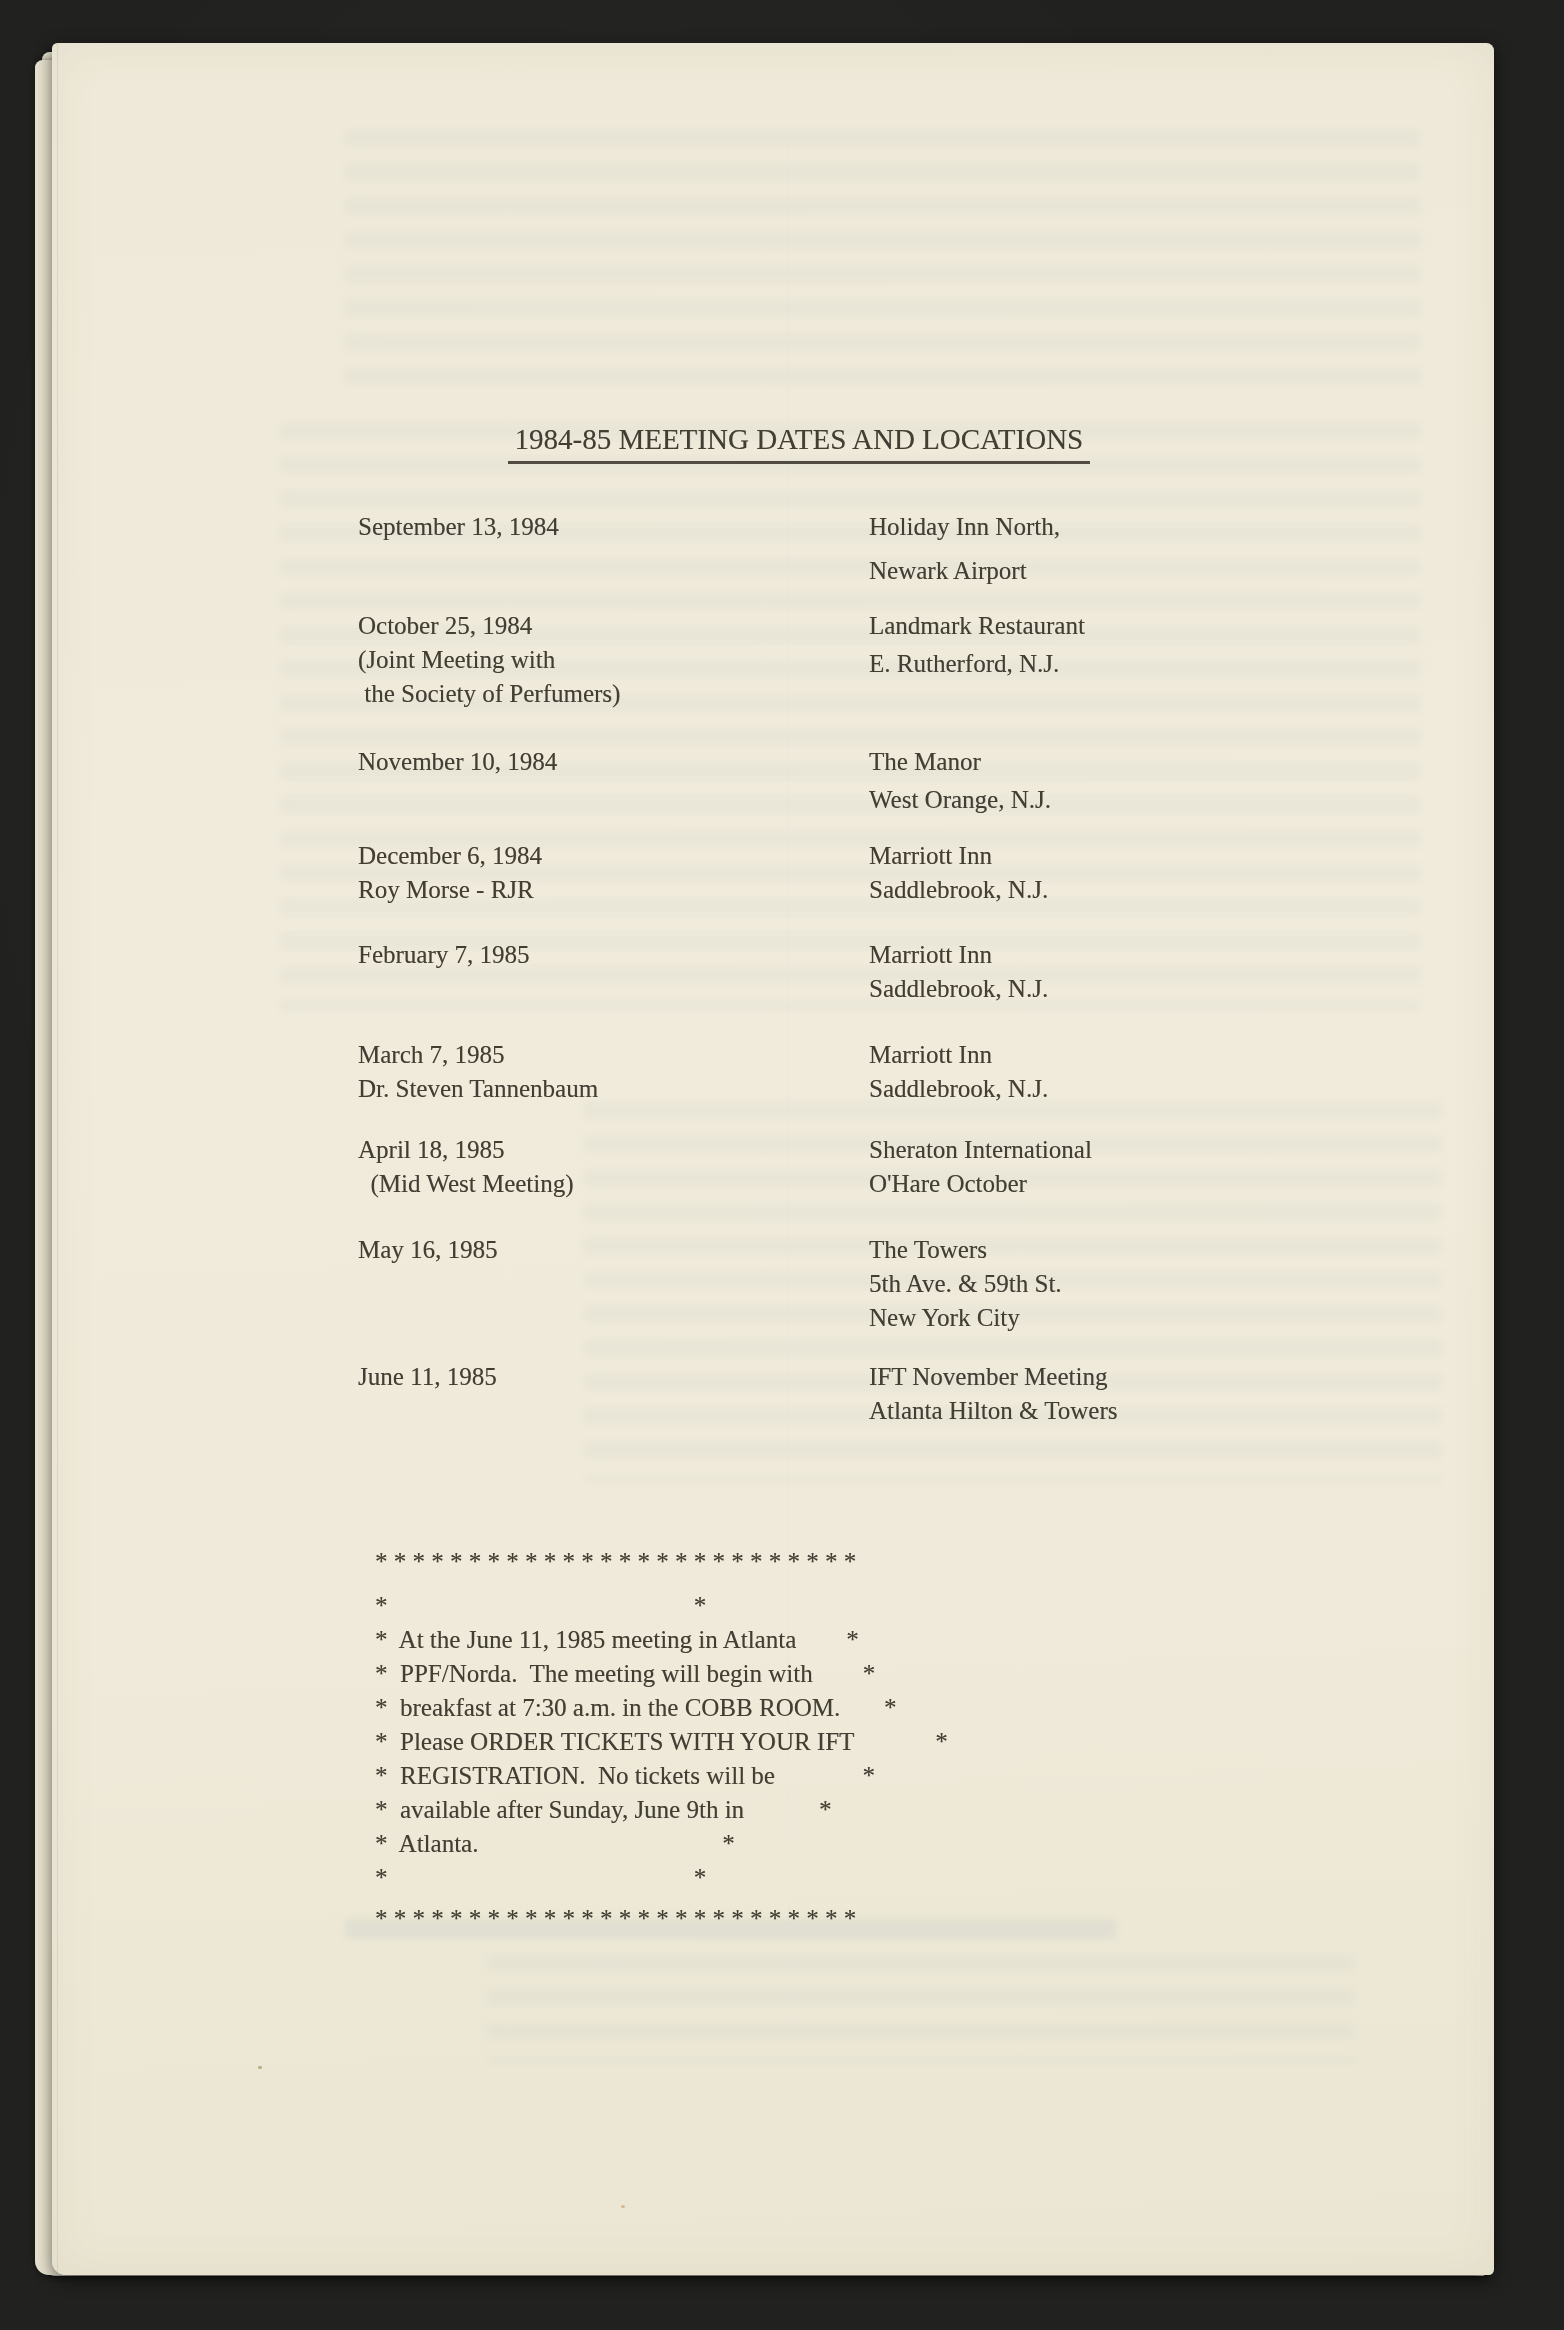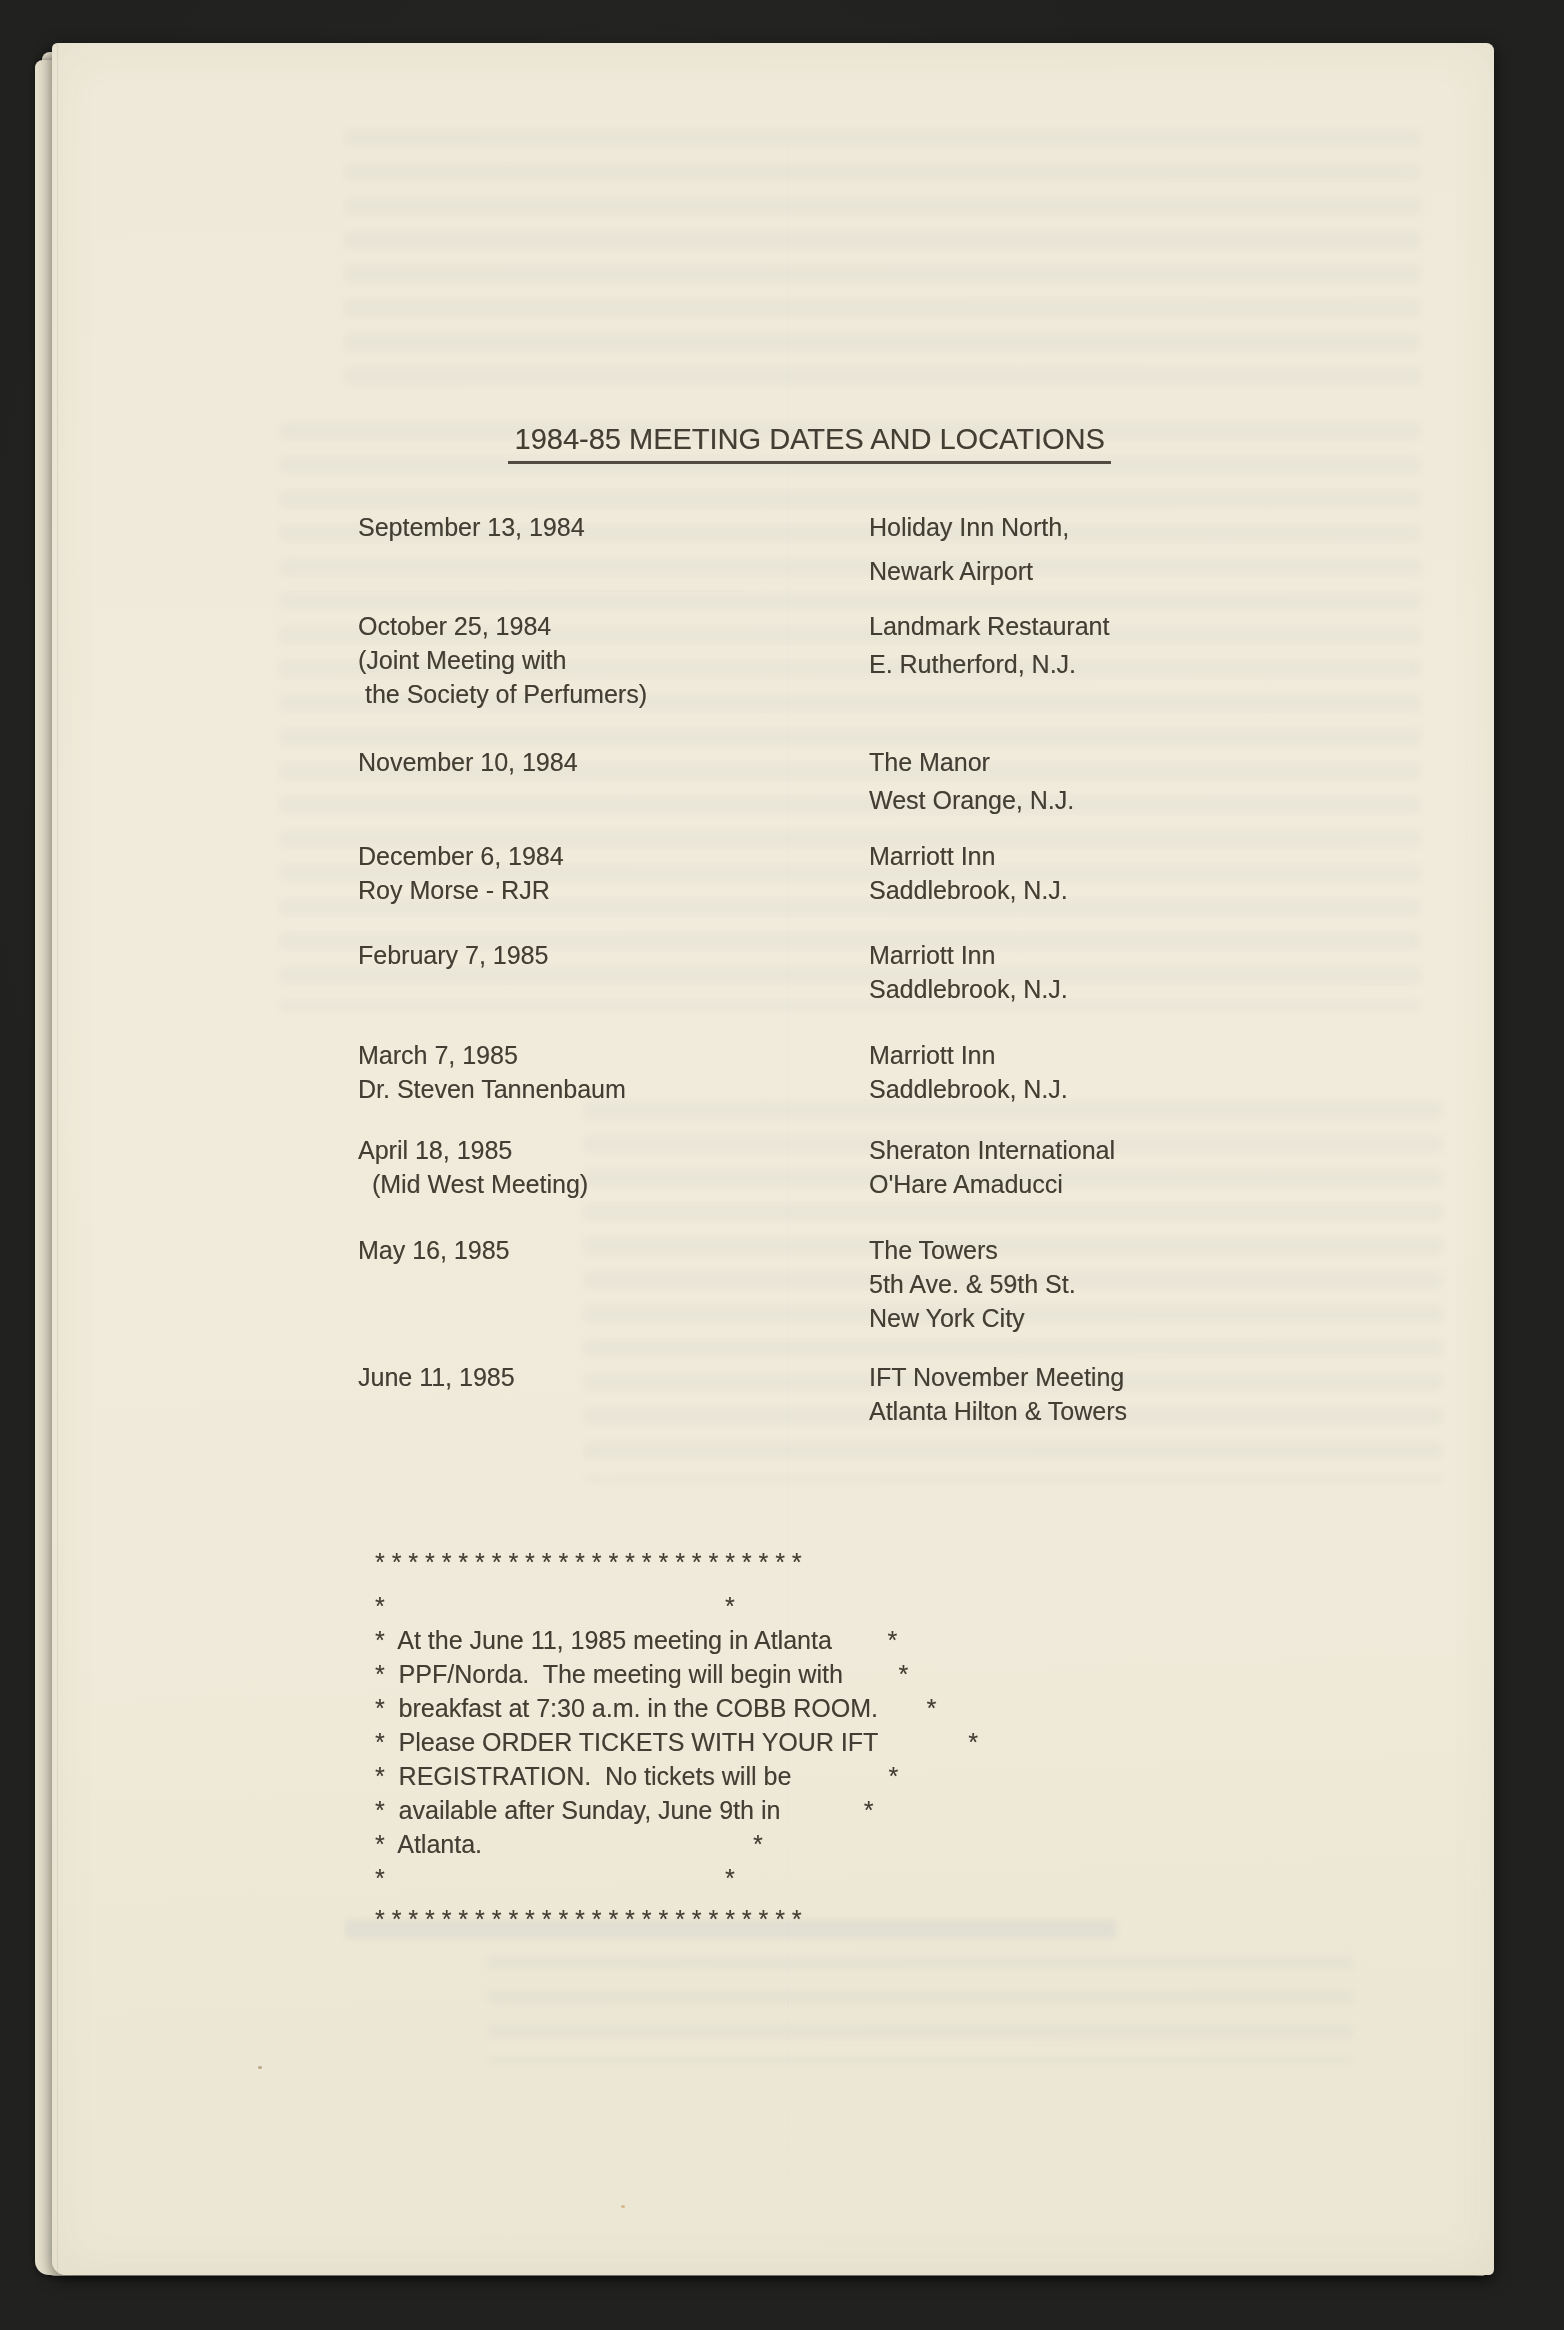--- a/index.html
+++ b/index.html
@@ -34,21 +34,21 @@
     position:absolute;
     background:repeating-linear-gradient(180deg, rgba(144,164,180,0.12) 0 16.3px, rgba(144,164,180,0) 16.3px 34px);
     filter:blur(3.8px);opacity:.55;pointer-events:none;
   }
   .bleed.strong{
     background:rgba(140,160,176,0.16);filter:blur(3.3px);opacity:.8;
   }
   .speck{position:absolute;border-radius:50%;}
   
   .typed{
-    font-family:Liberation Sans, sans-serif;
+    font-family:Liberation Serif, serif;
     color:#433e33;
     text-shadow:0.3px 0.3px 0.5px rgba(67,62,51,0.42);
   }
   .doc-title{
     position:absolute;left:456px;top:380px;margin:0;
     font-size:29px;font-weight:normal;line-height:33px;letter-spacing:0;
     padding:0 6.5px 5.4px 6.5px;
     border-bottom:3.8px solid rgba(59,54,45,0.88);
     white-space:pre;
   }
@@ -148,21 +148,21 @@
     </div>
   </div>
 
   <div class="entry" style="top:1090px;">
     <div class="col date">
       <div class="typed line">April 18, 1985</div>
       <div class="typed line">  (Mid West Meeting)</div>
     </div>
     <div class="col loc">
       <div class="typed line">Sheraton International</div>
-      <div class="typed line">O'Hare Amaducci</div>
+      <div class="typed line">O'Hare October</div>
     </div>
   </div>
 
   <div class="entry" style="top:1190px;">
     <div class="col date">
       <div class="typed line">May 16, 1985</div>
     </div>
     <div class="col loc">
       <div class="typed line">The Towers</div>
       <div class="typed line">5th Ave. &amp; 59th St.</div>

